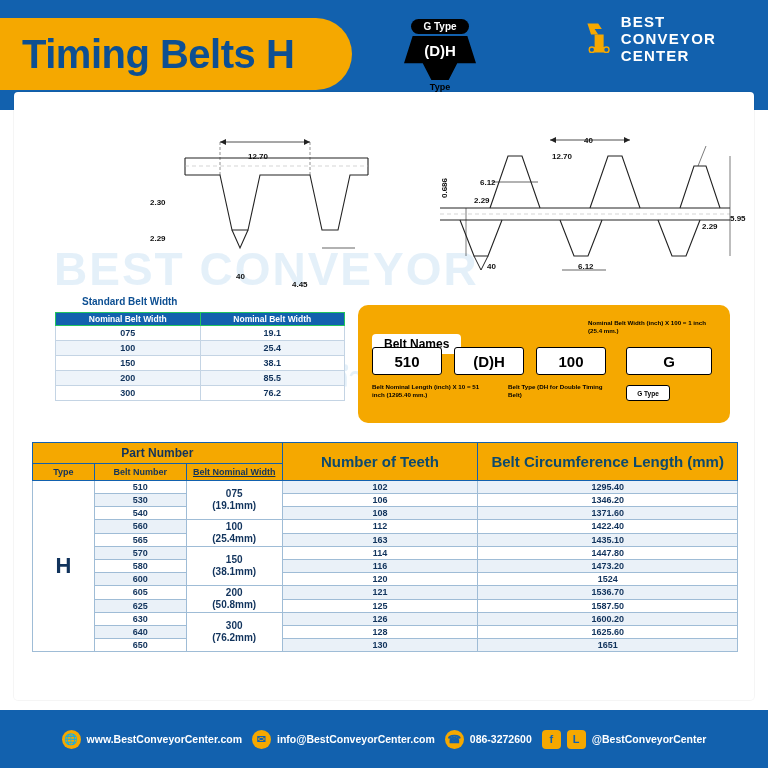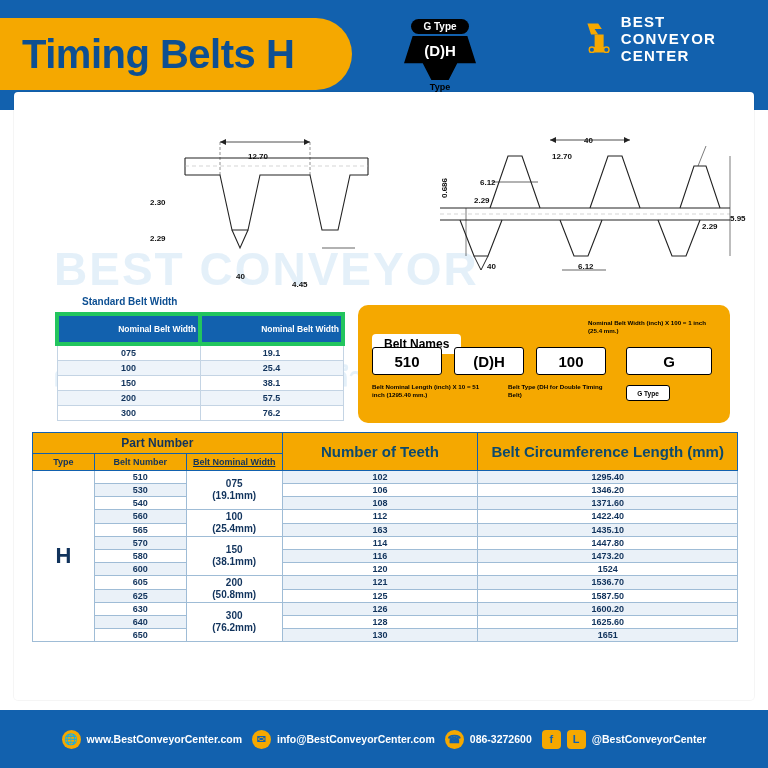--- a/index.html
+++ b/index.html
@@ -88,21 +88,21 @@
   .sbw-title {
     position:absolute; left:58px; top:296px;
     font-size:10px; font-weight:bold; color:#0d4f92;margin-left:24px;
   }
   table.sbw {
     position:absolute; left:55px; top:312px; width:290px;
     border-collapse:collapse; font-size:9px;
   }
   table.sbw th {
     background:#1261ae; color:#fff; font-size:8.5px; font-weight:bold;
-    border:4px solid #22c55e; padding:8px 2px; text-align:right;
+    border:1px solid #22c55e; padding:1px 2px; text-align:center;
   }
   table.sbw td {
     border:1px solid #c4d4e4; padding:2px 2px; text-align:center;
     color:#11335c; font-weight:bold; font-size:9px; background:#fff;
   }
   table.sbw tr:nth-child(even) td { background:#eef4fa; }
 
   
   .names {
     position:absolute; left:358px; top:305px; width:372px; height:118px;
@@ -127,21 +127,21 @@
   .names .n1 { left:14px; top:78px; width:120px; }
   .names .n2 { left:150px; top:78px; width:110px; }
   .names .n3 { left:230px; top:14px; width:128px; text-align:left; }
   .names .gt {
     position:absolute; left:268px; top:80px; width:44px; height:16px;
     background:#fff; border:1px solid #000; border-radius:3px;
     font-size:6.5px; font-weight:bold; display:flex; align-items:center; justify-content:center;
   }
 
   
-  .mtable { position:absolute; left:32px; top:432px; width:706px; }
+  .mtable { position:absolute; left:32px; top:442px; width:706px; }
   table.main { border-collapse:collapse; width:706px; font-size:9px; }
   table.main th {
     background:#f5a800; color:#11335c; font-weight:bold;
     border:1px solid #1261ae; text-align:center; padding:3px 2px;
   }
   table.main th.pn { font-size:12px; }
   table.main th.big { font-size:15px; color:#0c4a6e; }
   table.main th.sub { font-size:9px; }
   table.main td {
     border:1px solid #9fbcd6; text-align:center; color:#11335c;
@@ -286,21 +286,21 @@
     <tr>
       <td>100</td>
       <td>25.4</td>
     </tr>
     <tr>
       <td>150</td>
       <td>38.1</td>
     </tr>
     <tr>
       <td>200</td>
-      <td>57.5</td>
+      <td>85.5</td>
     </tr>
     <tr>
       <td>300</td>
       <td>76.2</td>
     </tr>
   </tbody>
 </table>
 
 <div class="names">
   <div class="hdr">Belt Names</div>

